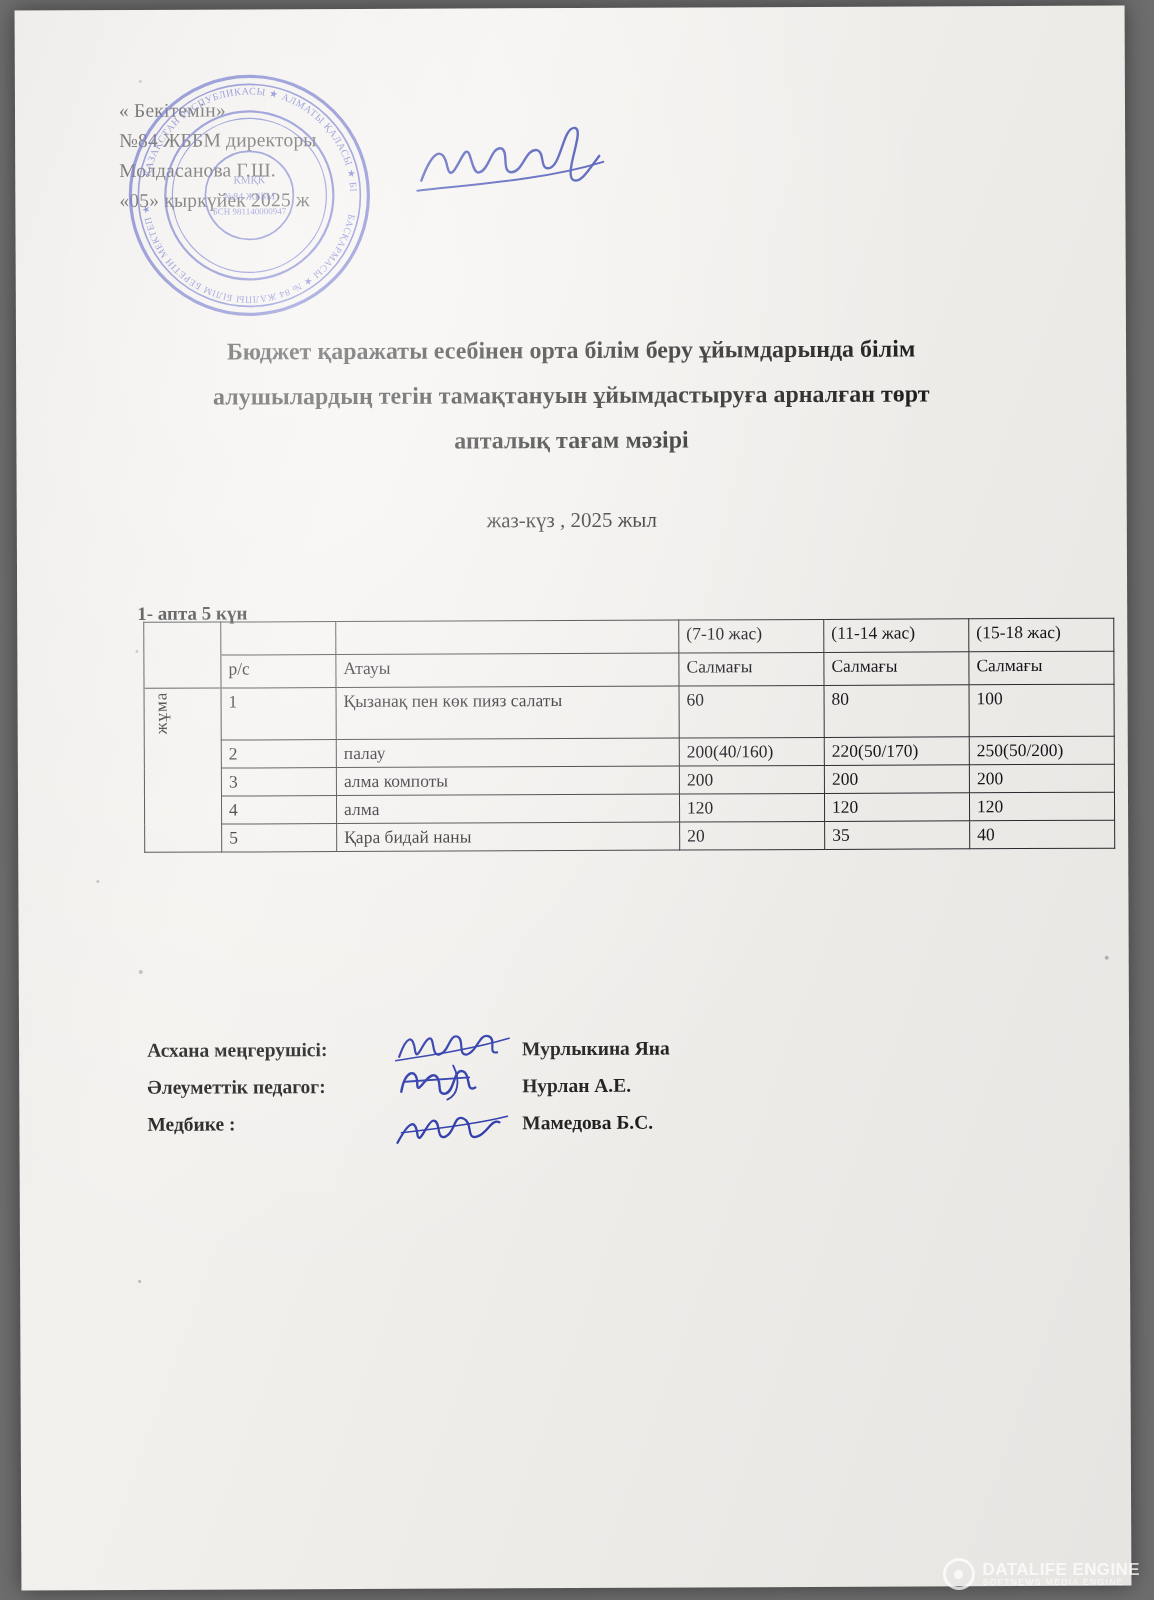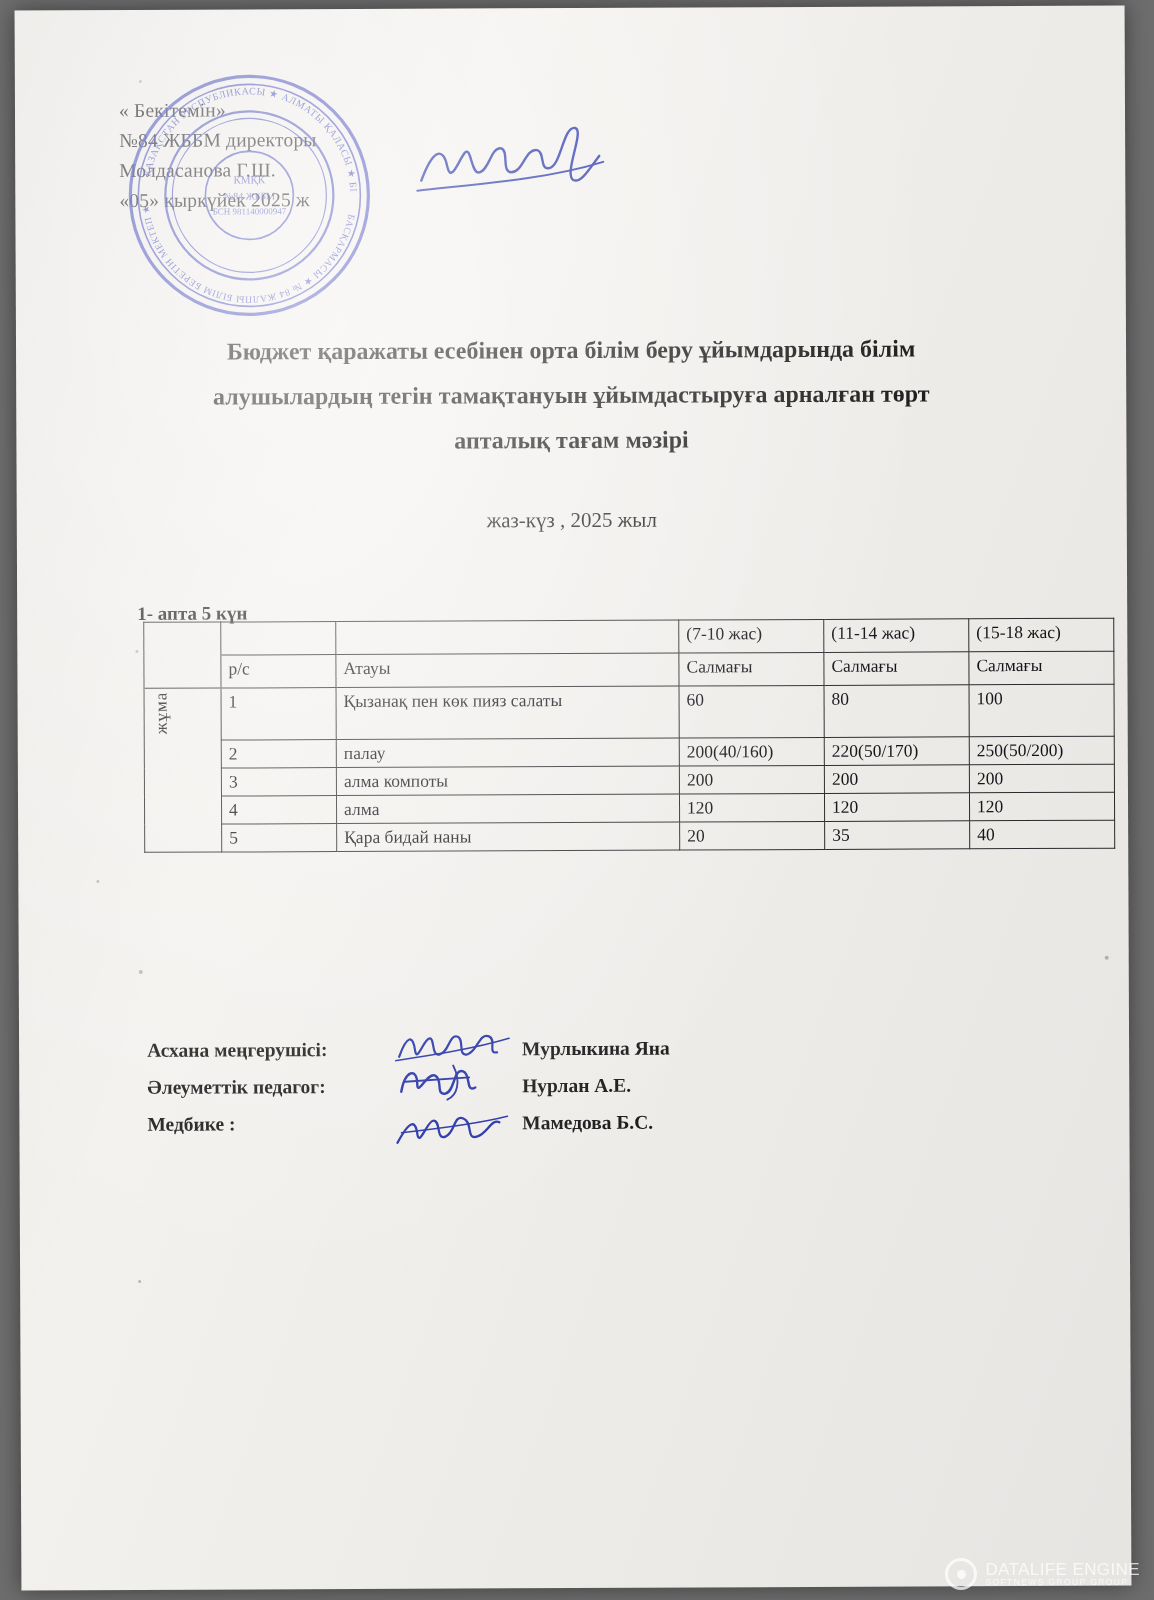--- a/index.html
+++ b/index.html
@@ -180,21 +180,21 @@
     width: 26px; height: 26px;
     border-radius: 50%;
     border: 3px solid #ffffff;
     display: flex; align-items: center; justify-content: center;
   }
   .wm-ring i {
     width: 9px; height: 9px; border-radius: 50%;
     background: #ffffff; display: block;
   }
   .wm-text { color: #ffffff; font-family: "Liberation Sans", sans-serif; line-height: 1.05; }
-  .wm-title { font-size: 17px; font-weight: normal; letter-spacing: 0.4px; }
+  .wm-title { font-size: 17px; font-weight: bold; letter-spacing: 0.4px; }
   .wm-sub { font-size: 8.5px; letter-spacing: 1.4px; }
 
   
   .speck { position:absolute; width:3px; height:3px; border-radius:50%; background:rgba(60,60,70,0.32); }
 </style>
 </head>
 <body>
 
 <div class="page">
   <div class="content">
@@ -347,15 +347,15 @@
 
   </div>
 </div>
 
 <div class="watermark">
   <div class="wm-ring">
       <i></i>
     </div>
   <div class="wm-text">
     <div class="wm-title">DATALIFE ENGINE</div>
-    <div class="wm-sub">SOFTNEWS GROUP GROUP</div>
+    <div class="wm-sub">SOFTNEWS MEDIA ENGINE</div>
   </div>
 </div>
 
 </body></html>

